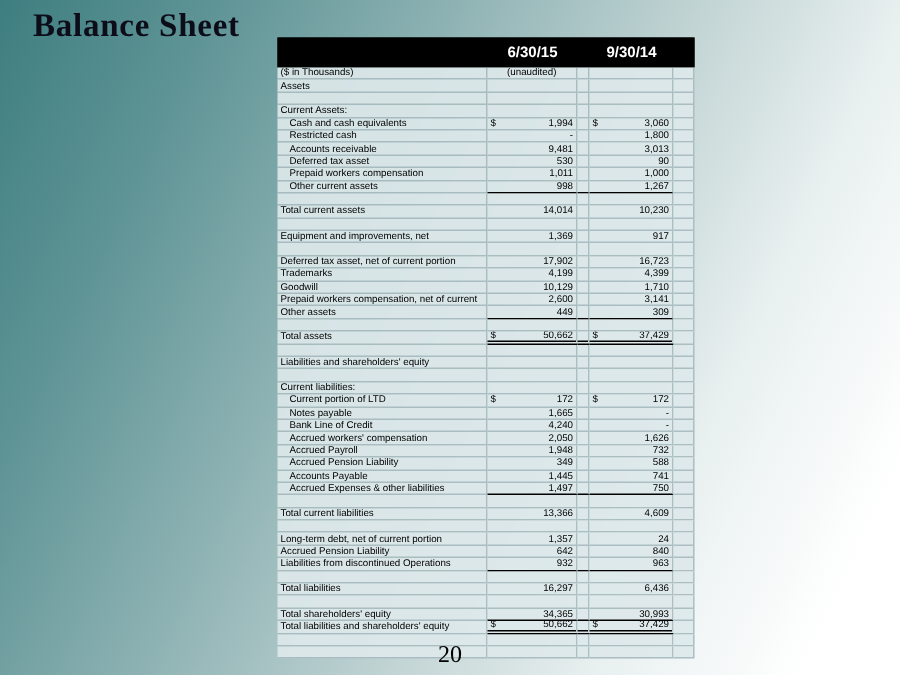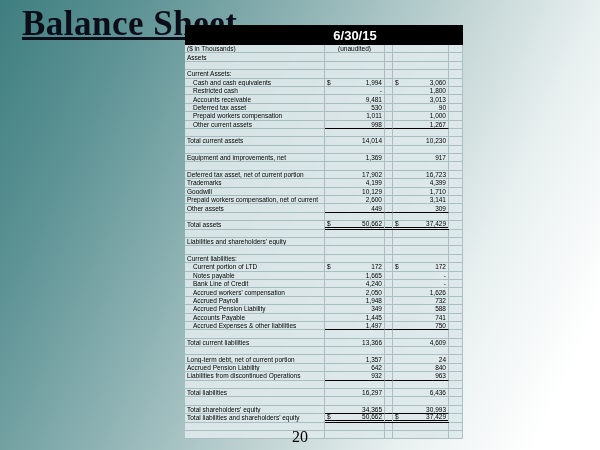--- a/index.html
+++ b/index.html
@@ -6,39 +6,38 @@
   .slide{
     position:relative;
     width:600px;height:450px;
     overflow:hidden;
     background:linear-gradient(115deg,#3e7e80 0%,#5f9496 18%,#8fb3b4 38%,#c2d4d4 58%,#e9f0f0 75%,#ffffff 92%);
     font-family:"Liberation Sans",sans-serif;
   }
   .title{
     position:absolute;left:22px;top:4px;margin:0;
     font-family:"Liberation Serif",serif;
-    font-weight:bold;font-size:35px;letter-spacing:0.5px;
+    font-weight:bold;font-size:22px;letter-spacing:0.5px;
     color:#0d0d1a;
-    text-decoration:underline;
   }
   .sheet{
     position:absolute;left:185px;top:25px;width:278px;
     font-size:6.5px;color:#000;
   }
   .trow{display:grid;grid-template-columns:140px 60px 8px 56px 14px;height:8.4px;}
   .trow.hdr{height:20px;background:#000;}
   .cell{
     background:rgba(221,232,234,0.92);
     border-right:0.5px solid rgba(130,155,160,0.55);
     border-bottom:0.5px solid rgba(130,155,160,0.55);
     display:flex;align-items:center;
     padding:0 2px;box-sizing:border-box;
     overflow:hidden;white-space:nowrap;
   }
-  .hdr .cell{background:#000;border:none;color:#fff;font-weight:bold;font-size:13px;justify-content:center;}
+  .hdr .cell{background:#000;border:none;color:#fff;font-weight:bold;font-size:10px;justify-content:center;}
   .lab{justify-content:flex-start;}
   .lab.ind{padding-left:8px;}
   .val{justify-content:space-between;}
   .val .num{margin-left:auto;}
   .val.center{justify-content:center;}
   .val.center .num{margin:0 auto;}
   .ub .val, .ub .sp2{border-bottom:1px solid #000;}
   .db .val, .db .sp2{border-bottom:3px double #000;}
   .sp,.xtra{padding:0;}
   .pagenum{
@@ -51,20 +50,21 @@
 
 <div class="slide">
 
   <h1 class="title">Balance Sheet</h1>
 
   <div class="sheet">
     <div class="trow hdr">
       <div class="cell lab"></div>
       <div class="cell">6/30/15</div>
       <div class="cell sp"></div>
+      <div class="cell">9/30/14</div>
       <div class="cell xtra"></div>
     </div>
     <div>
         <div class="trow">
           <div class="cell lab">($ in Thousands)</div>
           <div class="cell val center">
             <span class="num">(unaudited)</span>
           </div>
           <div class="cell sp sp2"></div>
           <div class="cell val">

